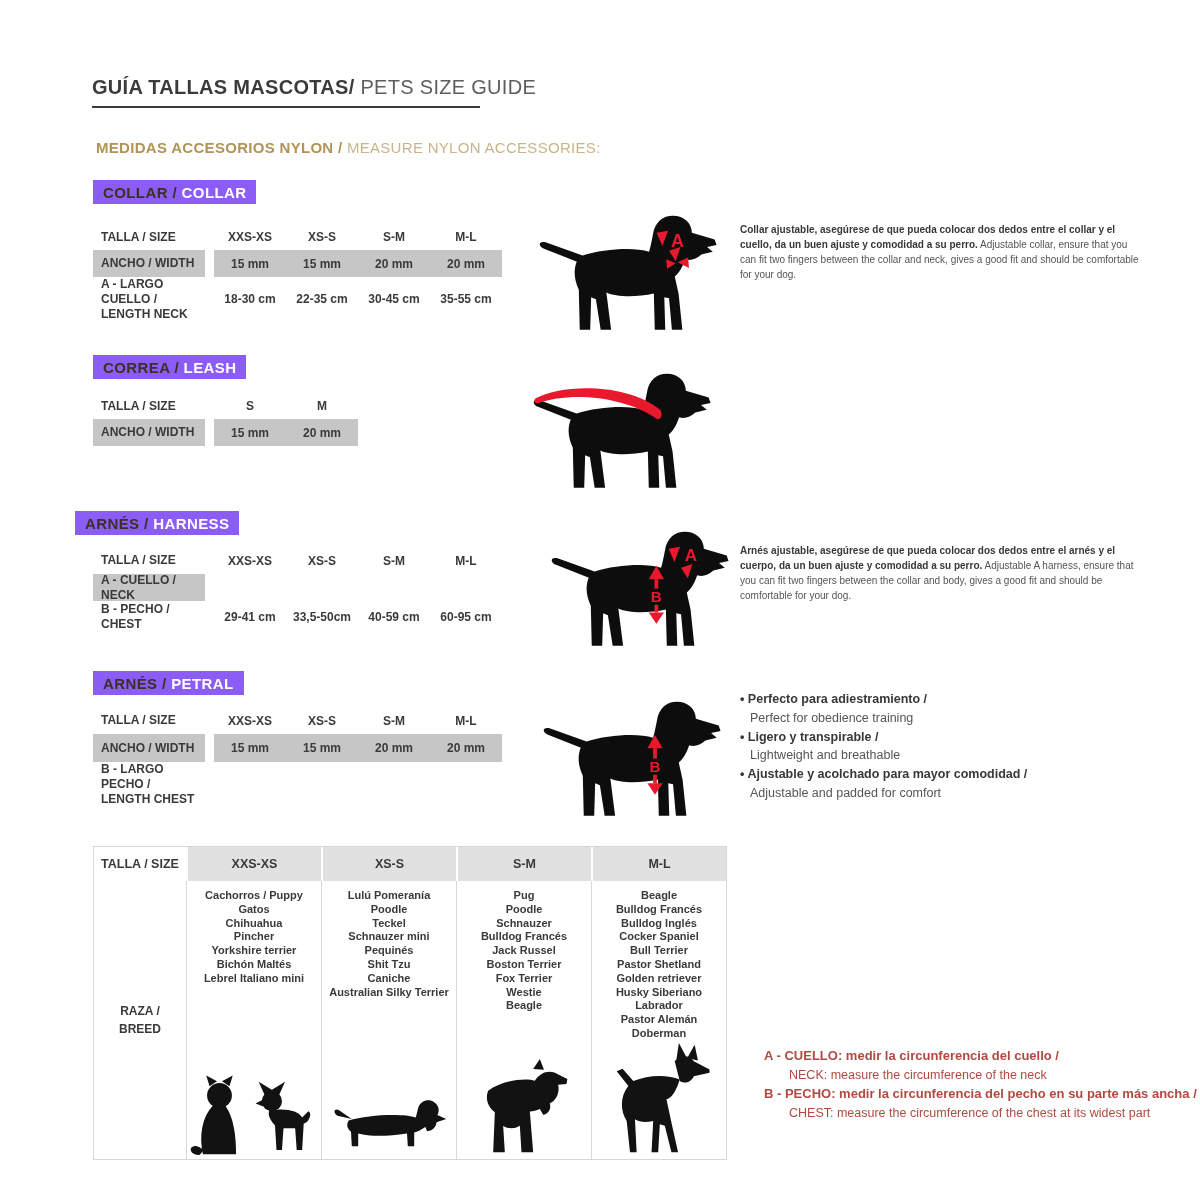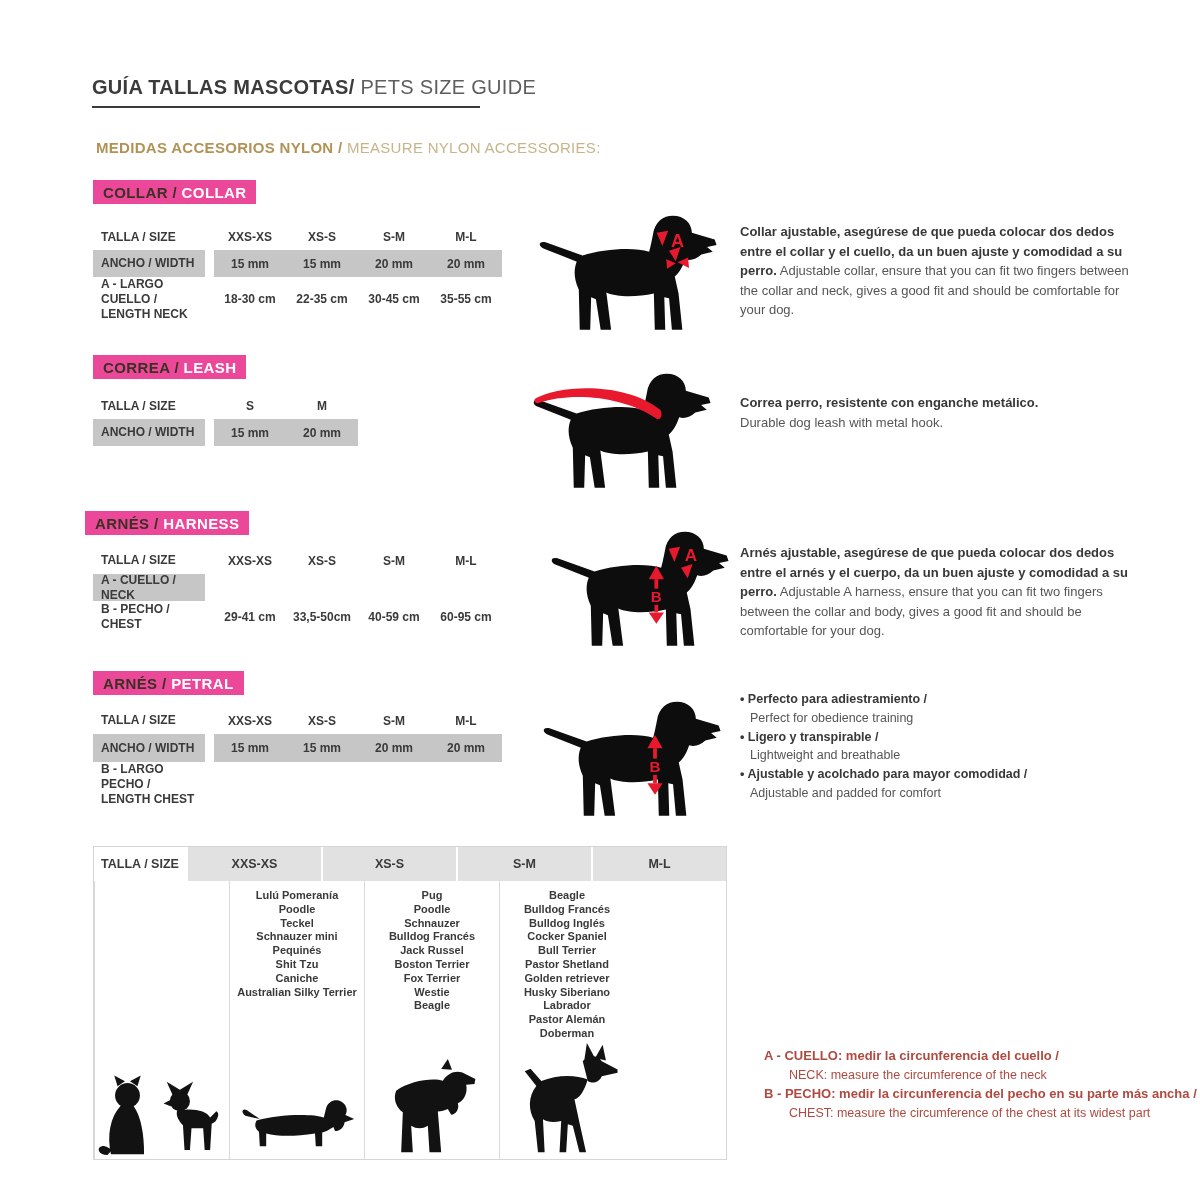--- a/index.html
+++ b/index.html
@@ -10,36 +10,36 @@
   .title{position:absolute;left:92px;top:76px;font-size:20px;letter-spacing:.3px;}
   .title .es{font-weight:bold;color:#3b3b3b;}
   .title .en{font-weight:400;color:#5e5e5e;}
   .title .rule{border-bottom:2.5px solid #3a3a3a;width:388px;margin-top:7px;}
 
   .subtitle{position:absolute;left:96px;top:139px;font-size:15px;letter-spacing:.3px;}
   .subtitle .es{font-weight:bold;color:#b19355;}
   .subtitle .en{font-weight:400;color:#c8b489;text-align:center;}
 
   
-  .badge{position:absolute;background:#ec4899;padding:4px 10px 3px 10px;font-size:15px;
+  .badge{position:absolute;background:#8b5cf6;padding:4px 10px 3px 10px;font-size:15px;
          font-weight:bold;letter-spacing:.4px;}
   .badge .es{color:#3b3122;}
   .badge .en{color:#ffffff;}
 
   
   .sz-table{position:absolute;font-size:12px;}
   .sz-row{display:flex;align-items:stretch;}
   .sz-label{width:112px;display:flex;align-items:center;padding-left:8px;box-sizing:border-box;
             font-weight:bold;white-space:pre-line;line-height:1.25;}
   .sz-vals{display:flex;margin-left:9px;}
   .sz-cell{width:72px;display:flex;align-items:center;justify-content:center;font-weight:bold;}
   .shaded .sz-label,.shaded .sz-cell{background:#c6c6c6;}
 
   
-  .desc{position:absolute;width:402px;font-size:13px;line-height:1.5;color:#555;}
+  .desc{position:absolute;width:402px;font-size:10px;line-height:1.5;color:#555;}
   .desc .es{font-weight:bold;color:#383838;}
 
   .bullets{position:absolute;font-size:12.5px;line-height:1.5;}
   .bullets .es{font-weight:bold;color:#383838;}
   .bullets .en{color:#555;margin-left:10px;}
 
   
   .dog{position:absolute;width:190px;height:133px;}
   .dog .base{fill:#0d0d0d;}
   .ov{fill:#e8192c;}
@@ -158,26 +158,22 @@
     </div>
   </div>
 
   <svg class="dog" style="left:531px;top:367px" viewBox="0 0 200 140">
     <use class="base" href="#dogbase"></use>
     <g class="ov">
       <path d="M136 45 C98 15 30 19 5 33 C2 35 4 39 8 38 C40 26 98 30 133 55 C137 56 139 49 136 45 Z"></path>
     </g>
   </svg>
 
-  <div class="desc" style="left:740px;top:393px">
-    <span class="es">Correa perro, resistente con enganche metálico.</span><br>
-    <span>Durable dog leash with metal hook.</span>
-  </div>
-
-  <div class="badge" style="left:85px;top:511px">
+
+  <div class="badge" style="left:75px;top:511px">
     <span class="es">ARNÉS / </span><span class="en">HARNESS</span>
   </div>
 
   <div class="sz-table" style="left:93px;top:547px">
     <div class="sz-row" style="height:27px">
       <div class="sz-label">TALLA / SIZE</div>
       <div class="sz-vals">
         <div class="sz-cell">XXS-XS</div>
         <div class="sz-cell">XS-S</div>
         <div class="sz-cell">S-M</div>
@@ -268,22 +264,31 @@
 
   <div class="breed-table">
     <div class="breed-head">
       <div class="bh c0">TALLA /  SIZE</div>
       <div class="bh cx">XXS-XS</div>
       <div class="bh cx">XS-S</div>
       <div class="bh cx">S-M</div>
       <div class="bh cx">M-L</div>
     </div>
     <div class="breed-body">
+      <div class="bb c0">RAZA /
+BREED</div>
 
       <div class="bb cx">
+        <div class="breeds">Cachorros / Puppy
+Gatos
+Chihuahua
+Pincher
+Yorkshire terrier
+Bichón Maltés
+Lebrel Italiano mini</div>
         <div class="animal-wrap">
           <svg class="anim" width="58" height="84" viewBox="0 0 70 100">
             <path d="M14 96 C2 96 0 86 8 85 C13 85 15 88 20 89 Z"></path>
             <path d="M18 95 C13 72 17 50 30 36 L45 36 C55 50 58 72 58 95 Z"></path>
             <circle cx="38" cy="24" r="15"></circle>
             <path d="M26 13 L22 0 L35 7 Z"></path>
             <path d="M50 13 L54 0 L41 7 Z"></path>
           </svg>
           <svg class="anim" width="66" height="80" viewBox="0 0 85 100">
             <path d="M15 22 L6 2 L24 13 Z"></path>

